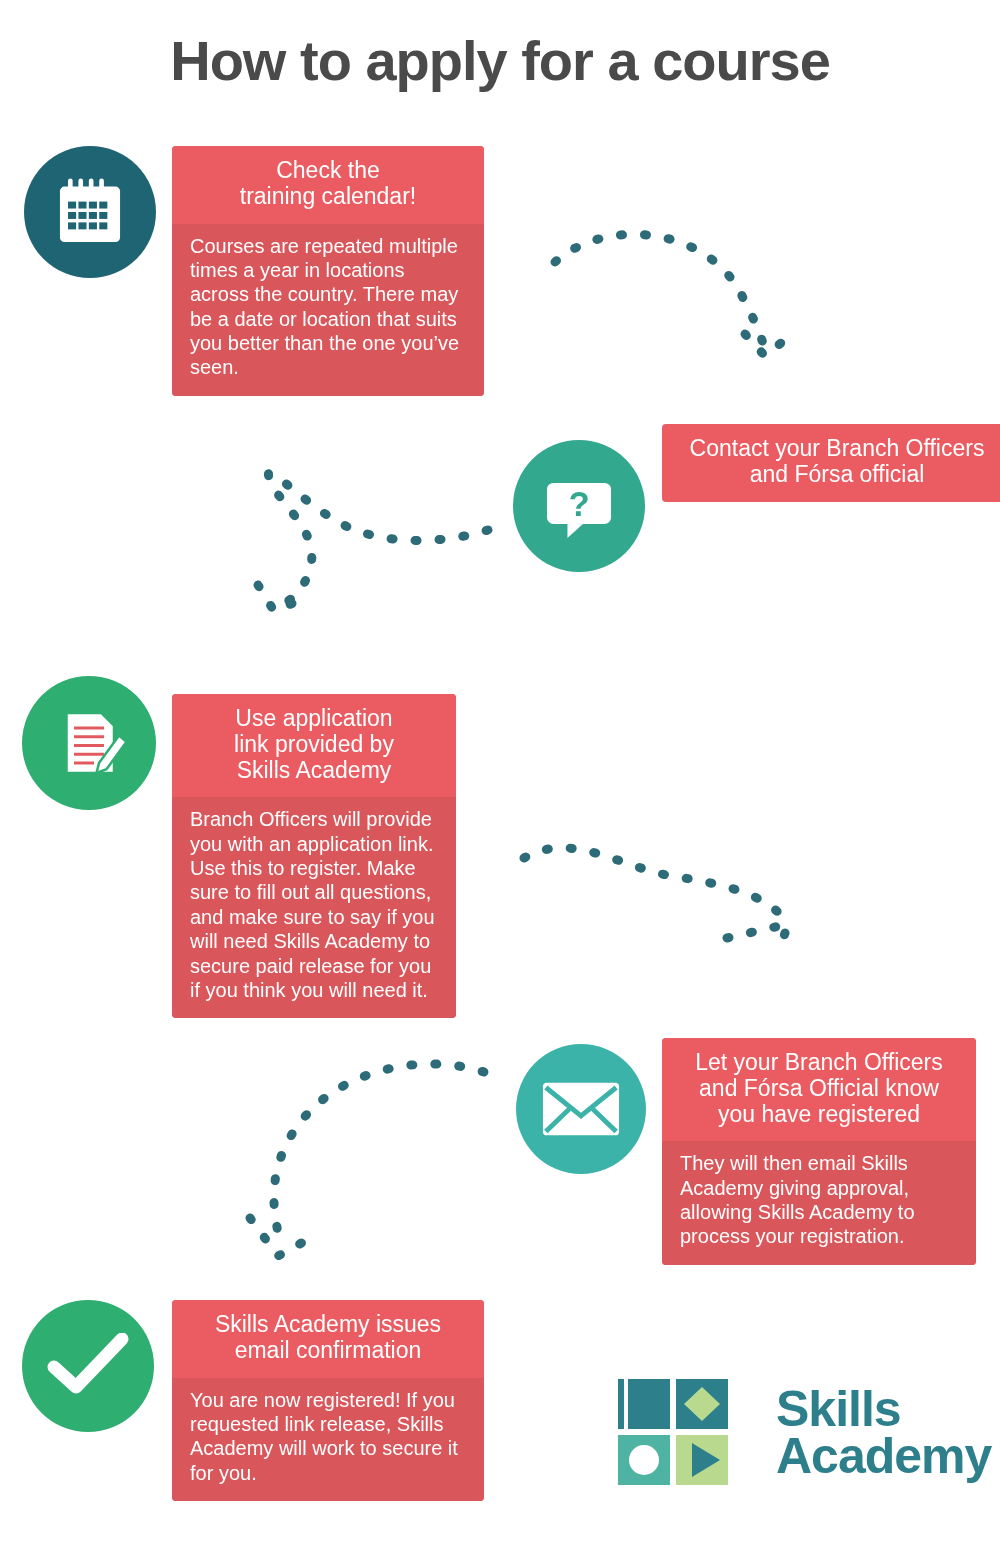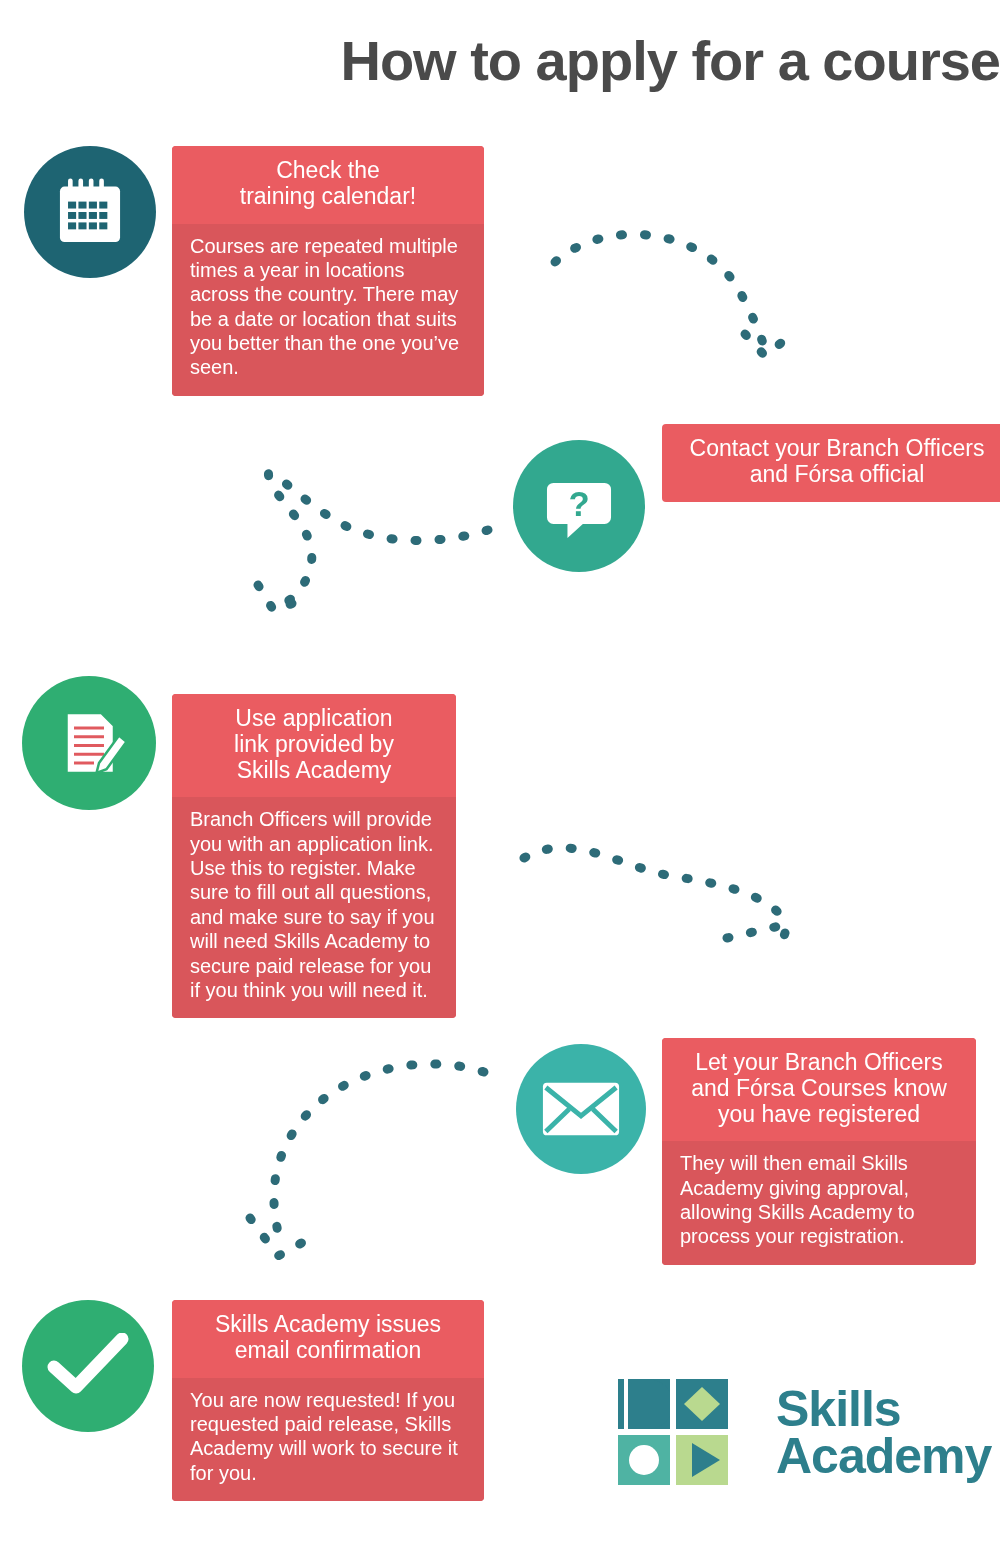--- a/index.html
+++ b/index.html
@@ -12,21 +12,21 @@
     height: 1546px;
     position: relative;
     font-family: "Liberation Sans", sans-serif;
     overflow: hidden;
   }
   #page-title {
     position: absolute;
     top: 28px;
     left: 0;
     width: 1000px;
-    text-align: right;
+    text-align: center;
     font-size: 56px;
     font-weight: bold;
     color: #4a4a4a;
     letter-spacing: -1px;
   }
 
   
   .step {
     position: absolute;
   }
@@ -203,42 +203,42 @@
 
 <div class="step">
   <div class="badge" style="left:516px; top:1044px; width:130px; height:130px; background:#3bb3a9;">
     <svg width="82" height="62" viewBox="0 0 84 62">
       <rect x="3" y="4" width="78" height="54" rx="4" fill="#ffffff"></rect>
       <path d="M6,9 L42,38 L78,9" fill="none" stroke="#3bb3a9" stroke-width="5"></path>
       <path d="M6,54 L30,31 M78,54 L54,31" fill="none" stroke="#3bb3a9" stroke-width="5"></path>
     </svg>
   </div>
   <div class="card" style="left:662px; top:1038px; width:314px;">
-    <div class="card-head">Let your Branch Officers and Fórsa Courses know you have registered</div>
+    <div class="card-head">Let your Branch Officers and Fórsa Official know you have registered</div>
     <div class="card-body">They will then email Skills Academy giving approval, allowing Skills Academy to process your registration.</div>
   </div>
 </div>
 
 <div class="arrow" style="left:232px; top:1050px; width:270px; height:220px;">
   <svg width="270" height="220" viewBox="0 0 270 220">
     <path d="M252,22 C190,2 110,20 70,70 C34,115 40,160 48,190"></path>
     <path d="M18,168 L46,206 L82,186"></path>
   </svg>
 </div>
 
 <div class="step">
   <div class="badge" style="left:22px; top:1300px; width:132px; height:132px; background:#2fae72;">
     <svg width="84" height="66" viewBox="0 0 84 66">
       <path d="M8,34 L30,54 L76,6" fill="none" stroke="#ffffff" stroke-width="13" stroke-linecap="round" stroke-linejoin="round"></path>
     </svg>
   </div>
   <div class="card" style="left:172px; top:1300px; width:312px;">
     <div class="card-head" style="white-space:pre-line;">Skills Academy issues
 email confirmation</div>
-    <div class="card-body">You are now requested! If you requested paid release, Skills Academy will work to secure it for you.</div>
+    <div class="card-body">You are now registered! If you requested link release, Skills Academy will work to secure it for you.</div>
   </div>
 </div>
 
 <div id="logo">
   <div class="logo-bar"></div>
   <div class="logo-grid">
     <div class="logo-cell" style="background:#2d7f8c;">
       <svg width="52" height="50" viewBox="0 0 52 50">
           <path d="M0,0 H30 A25,25 0 0 1 30,50 H0 Z" fill="#2d7f8c"></path>
           <rect x="0" y="0" width="10" height="50" fill="#ffffff"></rect>

